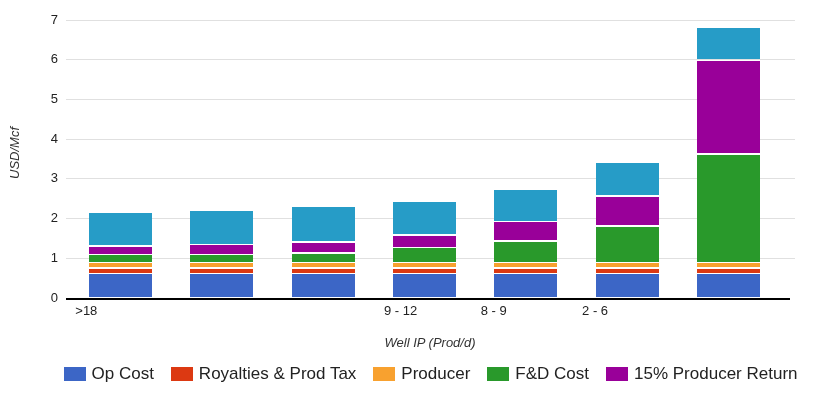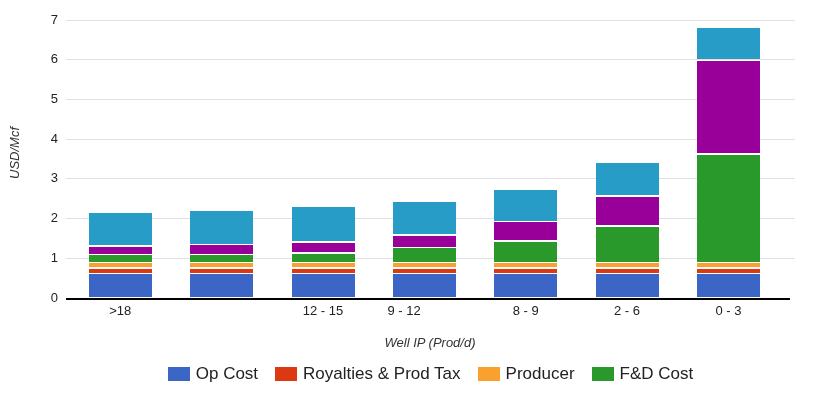--- a/index.html
+++ b/index.html
@@ -3,21 +3,21 @@
 <meta charset="utf-8">
 <style>
   html,body{margin:0;padding:0;background:#fff;}
   #chart{
     position:relative;width:814px;height:408px;background:#fff;overflow:hidden;
     font-family:"Liberation Sans",sans-serif;color:#222;
   }
   .gridline{position:absolute;height:1px;background:#e0e0e0;}
   .baseline{position:absolute;height:2px;background:#000;}
   .y-tick{position:absolute;font-size:13px;color:#222;text-align:right;line-height:16px;}
-  .x-tick{position:absolute;font-size:13px;color:#222;text-align:center;line-height:16px;}
+  .x-tick{position:absolute;font-size:13px;color:#222;text-align:left;line-height:16px;}
   .seg{position:absolute;}
   .axis-title{position:absolute;font-size:13px;font-style:italic;color:#333;white-space:nowrap;}
   #y-title{left:14px;top:153px;transform:translate(-50%,-50%) rotate(-90deg);}
   #x-title{left:430px;top:335px;transform:translateX(-50%);}
   #legend{
     position:absolute;left:66px;top:364px;width:729px;
     display:flex;justify-content:center;align-items:center;gap:17px;
   }
   .legend-item{display:flex;align-items:center;gap:6px;}
   .legend-swatch{width:22px;height:14px;display:inline-block;}
@@ -40,20 +40,24 @@
         <span class="legend-label">Royalties &amp; Prod Tax</span>
       </div>
       <div class="legend-item">
         <span class="legend-swatch" style="background: rgb(248, 161, 47);"></span>
         <span class="legend-label">Producer</span>
       </div>
       <div class="legend-item">
         <span class="legend-swatch" style="background: rgb(41, 153, 43);"></span>
         <span class="legend-label">F&amp;D Cost</span>
       </div>
+      <div class="legend-item">
+        <span class="legend-swatch" style="background: rgb(153, 0, 153);"></span>
+        <span class="legend-label">15% Producer Return</span>
+      </div>
     </div>
 <div class="y-tick" style="left: 0px; width: 58px; top: 289.5px;">0</div>
     <div class="gridline" style="left: 66px; width: 729px; top: 257.786px;"></div>
     <div class="y-tick" style="left: 0px; width: 58px; top: 249.786px;">1</div>
     <div class="gridline" style="left: 66px; width: 729px; top: 218.071px;"></div>
     <div class="y-tick" style="left: 0px; width: 58px; top: 210.071px;">2</div>
     <div class="gridline" style="left: 66px; width: 729px; top: 178.357px;"></div>
     <div class="y-tick" style="left: 0px; width: 58px; top: 170.357px;">3</div>
     <div class="gridline" style="left: 66px; width: 729px; top: 138.643px;"></div>
     <div class="y-tick" style="left: 0px; width: 58px; top: 130.643px;">4</div>
@@ -75,43 +79,41 @@
     <div class="seg" style="left: 190.15px; width: 63px; top: 263.346px; height: 4.06px; background: rgb(248, 161, 47);"></div>
     <div class="seg" style="left: 190.15px; width: 63px; top: 255.403px; height: 6.44286px; background: rgb(41, 153, 43);"></div>
     <div class="seg" style="left: 190.15px; width: 63px; top: 245.077px; height: 8.82571px; background: rgb(153, 0, 153);"></div>
     <div class="seg" style="left: 190.15px; width: 63px; top: 210.923px; height: 32.6543px; background: rgb(38, 156, 199);"></div>
     <div class="seg" style="left: 291.5px; width: 63px; top: 274.466px; height: 23.0343px; background: rgb(60, 102, 198);"></div>
     <div class="seg" style="left: 291.5px; width: 63px; top: 268.906px; height: 4.06px; background: rgb(220, 57, 18);"></div>
     <div class="seg" style="left: 291.5px; width: 63px; top: 263.346px; height: 4.06px; background: rgb(248, 161, 47);"></div>
     <div class="seg" style="left: 291.5px; width: 63px; top: 253.814px; height: 8.03143px; background: rgb(41, 153, 43);"></div>
     <div class="seg" style="left: 291.5px; width: 63px; top: 242.694px; height: 9.62px; background: rgb(153, 0, 153);"></div>
     <div class="seg" style="left: 291.5px; width: 63px; top: 207.349px; height: 33.8457px; background: rgb(38, 156, 199);"></div>
-    <div class="x-tick" style="left: 278px; width: 90px; top: 303px;">12 - 15</div>
     <div class="seg" style="left: 392.85px; width: 63px; top: 274.466px; height: 23.0343px; background: rgb(60, 102, 198);"></div>
     <div class="seg" style="left: 392.85px; width: 63px; top: 268.906px; height: 4.06px; background: rgb(220, 57, 18);"></div>
     <div class="seg" style="left: 392.85px; width: 63px; top: 263.346px; height: 4.06px; background: rgb(248, 161, 47);"></div>
     <div class="seg" style="left: 392.85px; width: 63px; top: 248.254px; height: 13.5914px; background: rgb(41, 153, 43);"></div>
     <div class="seg" style="left: 392.85px; width: 63px; top: 235.546px; height: 11.2086px; background: rgb(153, 0, 153);"></div>
     <div class="seg" style="left: 392.85px; width: 63px; top: 201.789px; height: 32.2571px; background: rgb(38, 156, 199);"></div>
-    <div class="x-tick" style="left: 359px; width: 90px; top: 303px;">9 - 12</div>
+    <div class="x-tick" style="left: 384px; width: 90px; top: 303px;">9 - 12</div>
     <div class="seg" style="left: 494.2px; width: 63px; top: 274.466px; height: 23.0343px; background: rgb(60, 102, 198);"></div>
     <div class="seg" style="left: 494.2px; width: 63px; top: 268.906px; height: 4.06px; background: rgb(220, 57, 18);"></div>
     <div class="seg" style="left: 494.2px; width: 63px; top: 263.346px; height: 4.06px; background: rgb(248, 161, 47);"></div>
     <div class="seg" style="left: 494.2px; width: 63px; top: 241.503px; height: 20.3429px; background: rgb(41, 153, 43);"></div>
     <div class="seg" style="left: 494.2px; width: 63px; top: 222.44px; height: 17.5629px; background: rgb(153, 0, 153);"></div>
     <div class="seg" style="left: 494.2px; width: 63px; top: 189.874px; height: 31.0657px; background: rgb(38, 156, 199);"></div>
     <div class="x-tick" style="left: 480.7px; width: 90px; top: 303px;">8 - 9</div>
     <div class="seg" style="left: 595.55px; width: 63px; top: 274.466px; height: 23.0343px; background: rgb(60, 102, 198);"></div>
     <div class="seg" style="left: 595.55px; width: 63px; top: 268.906px; height: 4.06px; background: rgb(220, 57, 18);"></div>
     <div class="seg" style="left: 595.55px; width: 63px; top: 263.346px; height: 4.06px; background: rgb(248, 161, 47);"></div>
     <div class="seg" style="left: 595.55px; width: 63px; top: 226.809px; height: 35.0371px; background: rgb(41, 153, 43);"></div>
     <div class="seg" style="left: 595.55px; width: 63px; top: 196.626px; height: 28.6829px; background: rgb(153, 0, 153);"></div>
     <div class="seg" style="left: 595.55px; width: 63px; top: 163.266px; height: 31.86px; background: rgb(38, 156, 199);"></div>
     <div class="x-tick" style="left: 582.05px; width: 90px; top: 303px;">2 - 6</div>
     <div class="seg" style="left: 696.9px; width: 63px; top: 274.466px; height: 23.0343px; background: rgb(60, 102, 198);"></div>
     <div class="seg" style="left: 696.9px; width: 63px; top: 268.906px; height: 4.06px; background: rgb(220, 57, 18);"></div>
     <div class="seg" style="left: 696.9px; width: 63px; top: 263.346px; height: 4.06px; background: rgb(248, 161, 47);"></div>
     <div class="seg" style="left: 696.9px; width: 63px; top: 154.926px; height: 106.92px; background: rgb(41, 153, 43);"></div>
     <div class="seg" style="left: 696.9px; width: 63px; top: 60.8029px; height: 92.6229px; background: rgb(153, 0, 153);"></div>
     <div class="seg" style="left: 696.9px; width: 63px; top: 28.2371px; height: 31.0657px; background: rgb(38, 156, 199);"></div>
-    <div class="x-tick" style="left: 683.4px; width: 90px; top: 303px;">0 - 3</div>
     <div class="baseline" style="left: 66px; width: 724px; top: 297.5px;"></div>
   </div>
 
 </body></html>

